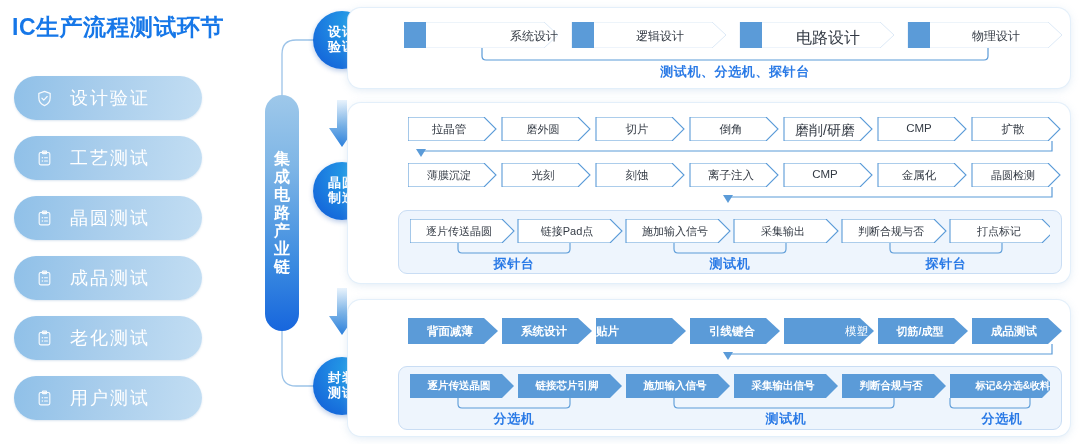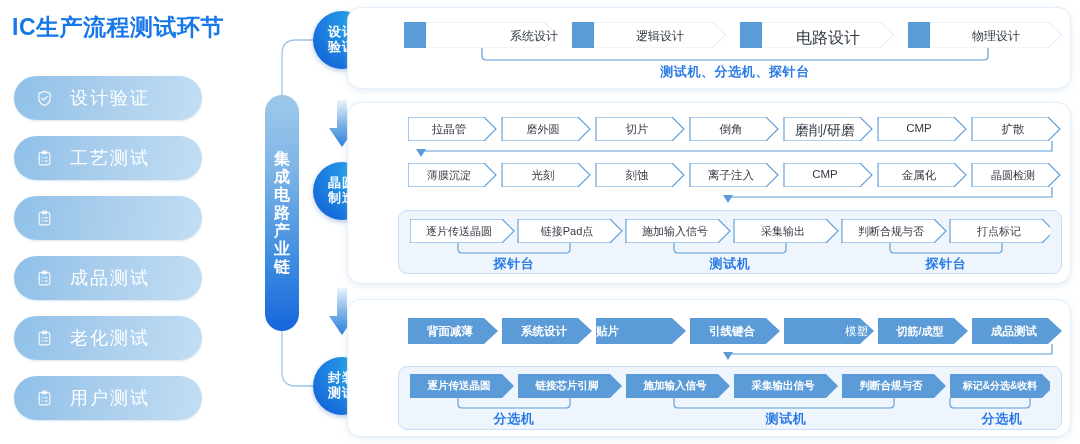--- a/index.html
+++ b/index.html
@@ -99,20 +99,21 @@
     </div>
 
     <div class="pill" id="pill2" style="top:196px">
       <svg class="pico" viewBox="0 0 24 24">
         <rect x="4.5" y="3.5" width="15" height="17.5" rx="2.2" fill="none" stroke="#ffffff" stroke-width="1.6"></rect>
         <rect x="9" y="1.6" width="6" height="3.6" rx="1.1" fill="none" stroke="#ffffff" stroke-width="1.6"></rect>
         <circle cx="9" cy="11" r="1.05" fill="#ffffff"></circle>
         <circle cx="9" cy="15.6" r="1.05" fill="#ffffff"></circle>
         <path d="M12 11 H16.2 M12 15.6 H16.2" stroke="#ffffff" stroke-width="1.5" stroke-linecap="round"></path>
       </svg>
+      <div class="plabel">晶圆测试</div>
     </div>
 
     <div class="pill" id="pill3" style="top:256px">
       <svg class="pico" viewBox="0 0 24 24">
         <rect x="4.5" y="3.5" width="15" height="17.5" rx="2.2" fill="none" stroke="#ffffff" stroke-width="1.6"></rect>
         <rect x="9" y="1.6" width="6" height="3.6" rx="1.1" fill="none" stroke="#ffffff" stroke-width="1.6"></rect>
         <circle cx="9" cy="11" r="1.05" fill="#ffffff"></circle>
         <circle cx="9" cy="15.6" r="1.05" fill="#ffffff"></circle>
         <path d="M12 11 H16.2 M12 15.6 H16.2" stroke="#ffffff" stroke-width="1.5" stroke-linecap="round"></path>
       </svg>
@@ -329,21 +330,21 @@
       <polygon points="324,0 416,0 428,12 416,24 324,24"></polygon>
       <polygon points="432,0 524,0 536,12 524,24 432,24"></polygon>
       <polygon points="540,0 632,0 644,12 632,24 540,24"></polygon>
     </g>
   </svg>
   <div style="position:absolute;left:410px;top:379px;width:98px;text-align:center;font-size:10.5px;font-weight:bold;color:#ffffff">逐片传送晶圆</div>
   <div style="position:absolute;left:518px;top:379px;width:98px;text-align:center;font-size:10.5px;font-weight:bold;color:#ffffff">链接芯片引脚</div>
   <div style="position:absolute;left:626px;top:379px;width:98px;text-align:center;font-size:10.5px;font-weight:bold;color:#ffffff">施加输入信号</div>
   <div style="position:absolute;left:734px;top:379px;width:98px;text-align:center;font-size:10.5px;font-weight:bold;color:#ffffff">采集输出信号</div>
   <div style="position:absolute;left:842px;top:379px;width:98px;text-align:center;font-size:10.5px;font-weight:bold;color:#ffffff">判断合规与否</div>
-  <div style="position:absolute;left:950px;top:379px;width:100px;text-align:center;font-size:10px;font-weight:bold;color:#ffffff">标记&amp;分选&amp;收料</div>
+  <div style="position:absolute;left:950px;top:379px;width:100px;text-align:right;font-size:10px;font-weight:bold;color:#ffffff">标记&amp;分选&amp;收料</div>
 
   <svg style="position:absolute;left:410px;top:398px;width:640px;height:12px" viewBox="0 0 640 12">
     <path d="M48 0 V6 Q48 10 52 10 H156 Q160 10 160 6 V0" fill="none" stroke="#5b9bd8" stroke-width="1.1"></path>
     <path d="M264 0 V6 Q264 10 268 10 H480 Q484 10 484 6 V0" fill="none" stroke="#5b9bd8" stroke-width="1.1"></path>
     <path d="M540 0 V6 Q540 10 544 10 H616 Q620 10 620 6 V0" fill="none" stroke="#5b9bd8" stroke-width="1.1"></path>
   </svg>
   <div class="caption" style="left:458px;top:410px;width:112px">分选机</div>
   <div class="caption" style="left:730px;top:410px;width:112px">测试机</div>
   <div class="caption" style="left:946px;top:410px;width:112px">分选机</div>
 

